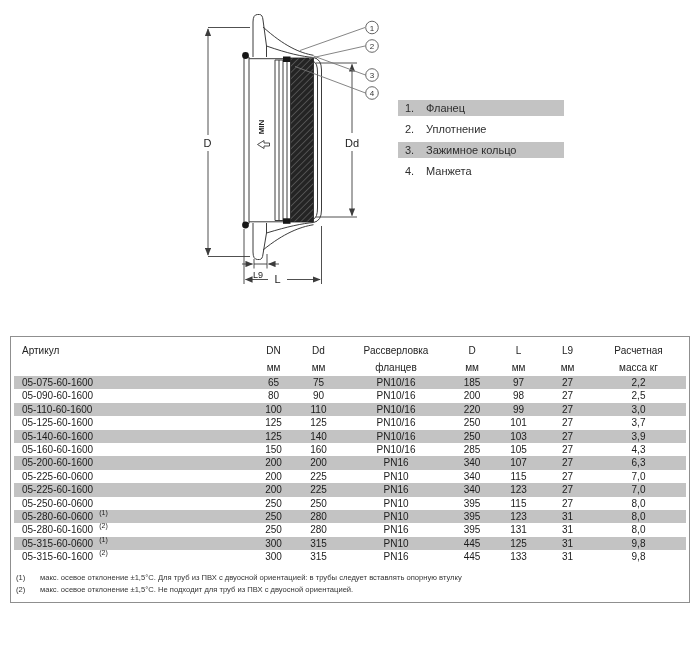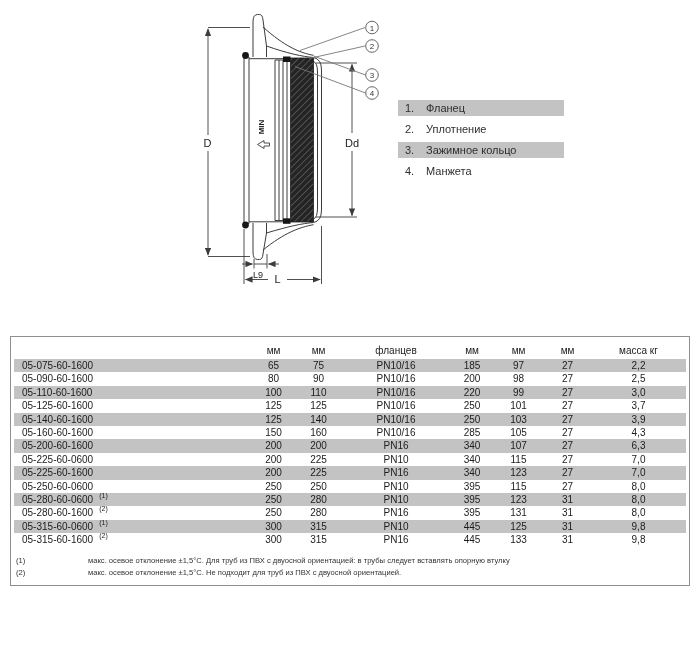--- a/index.html
+++ b/index.html
@@ -26,21 +26,21 @@
                   text-align:center; white-space:nowrap; vertical-align:middle; }
   table.dims th.article, table.dims td.article { text-align:left; padding-left:8px; }
   table.dims td { font-size:10px; color:#1c1c1c; height:13.4px; line-height:13.4px; padding:0;
                   text-align:center; white-space:nowrap; overflow:hidden; }
   table.dims tbody tr:nth-child(odd) { background:var(--stripe,#c3c3c3); }
   sup.note-marker { font-size:7px; margin-left:6px; position:relative; top:-1px; line-height:0; }
 
   .footnotes { margin-top:8px; padding-left:2px; }
   .footnote { display:flex; font-size:7.6px; color:#333; line-height:12px; }
   .footnote .fn-marker { width:24px; flex:0 0 24px; }
-  .footnote .fn-text { flex:1; white-space:nowrap; overflow:hidden;margin-left:48px; }
+  .footnote .fn-text { flex:1; white-space:nowrap; overflow:hidden; }
 </style>
 </head>
 <body>
 
 <div class="page">
 
   <svg id="drawing-svg" width="400" height="310" viewBox="0 0 400 310">
     <defs>
       <marker id="arr" viewBox="0 0 10 8" refX="9" refY="4" markerWidth="9" markerHeight="7" orient="auto-start-reverse">
         <path d="M0,0 L10,4 L0,8 z" fill="#3c3c3c"></path>
@@ -173,20 +173,30 @@
           <col style="width:45px">
           <col style="width:45px">
           <col style="width:110px">
         <col style="width:42px">
           <col style="width:51px">
           <col style="width:47px">
           <col style="width:95px">
       </colgroup>
       <thead>
           <tr>
+            <th class="article">Артикул</th>
+            <th>DN</th>
+            <th>Dd</th>
+            <th>Рассверловка</th>
+            <th>D</th>
+            <th>L</th>
+            <th>L9</th>
+            <th>Расчетная</th>
+          </tr>
+          <tr>
             <th class="article"></th>
             <th>мм</th>
             <th>мм</th>
             <th>фланцев</th>
             <th>мм</th>
             <th>мм</th>
             <th>мм</th>
             <th>масса кг</th>
           </tr>
         </thead>

